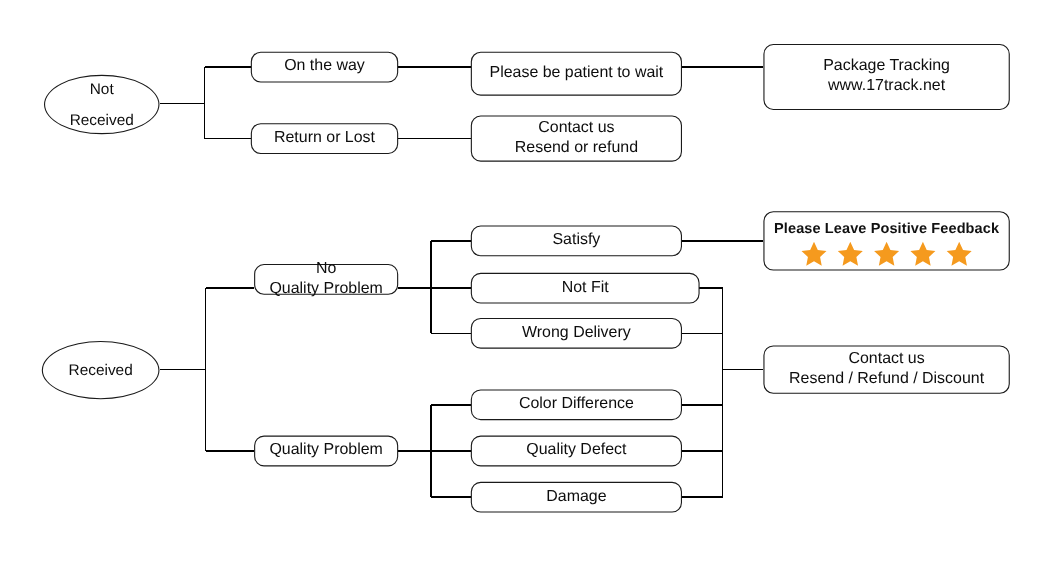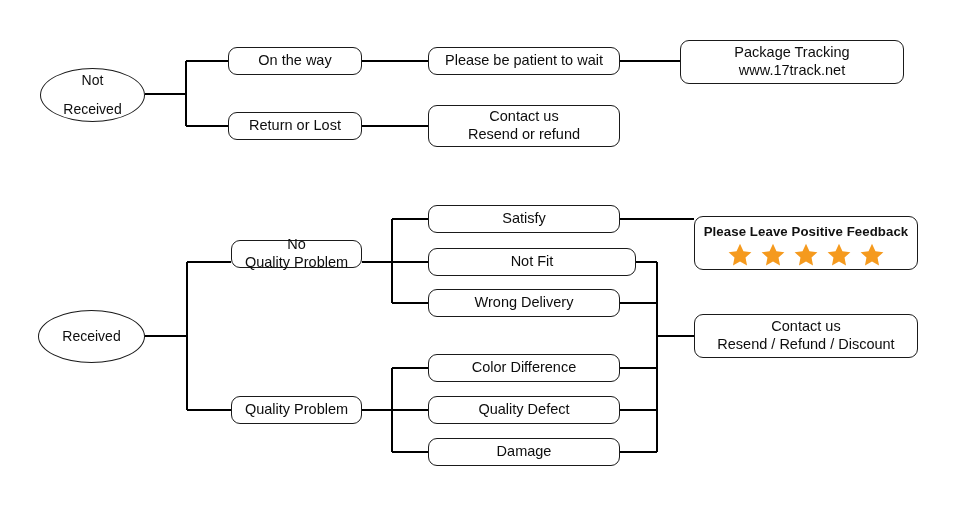--- a/index.html
+++ b/index.html
@@ -58,21 +58,20 @@
     font-size: 14px;
     gap: 11px;
   }
   .node .ln { display: block; white-space: nowrap; }
 
   
   .feedback {
     border-radius: 9px;
     justify-content: flex-start;
     padding-top: 7px;
-    margin-top: 24px;
   }
   .feedback .fb-text {
     font-size: 13.2px;
     font-weight: 700;
     letter-spacing: 0.1px;
     color: #111111;
   }
   .stars {
     display: flex;
     gap: 7px;
@@ -142,30 +141,30 @@
   </div>
 
   <div class="node rbox" style="left:228px; top:47px; width:134px; height:28px;">
     <span class="ln">On the way</span>
   </div>
 
   <div class="node rbox" style="left:228px; top:112px; width:134px; height:28px;">
     <span class="ln">Return or Lost</span>
   </div>
 
-  <div class="node rbox" style="left:428px; top:47px; width:192px; height:28px;">
+  <div class="node rbox" style="left:428px; top:47px; width:192px; height:40px;">
     <span class="ln">Please be patient to wait</span>
   </div>
 
   <div class="node rbox" style="left:428px; top:105px; width:192px; height:42px;">
     <span class="ln">Contact us</span>
     <span class="ln">Resend or refund</span>
   </div>
 
-  <div class="node rbox" style="left:680px; top:40px; width:224px; height:44px;">
+  <div class="node rbox" style="left:694px; top:40px; width:224px; height:60px;">
     <span class="ln">Package Tracking</span>
     <span class="ln">www.17track.net</span>
   </div>
 
   <div class="node ellipse" style="left:38px; top:310px; width:107px; height:53px;">
     <span class="ln">Received</span>
   </div>
 
   <div class="node rbox" style="left:231px; top:240px; width:131px; height:28px;">
     <span class="ln">No</span>

